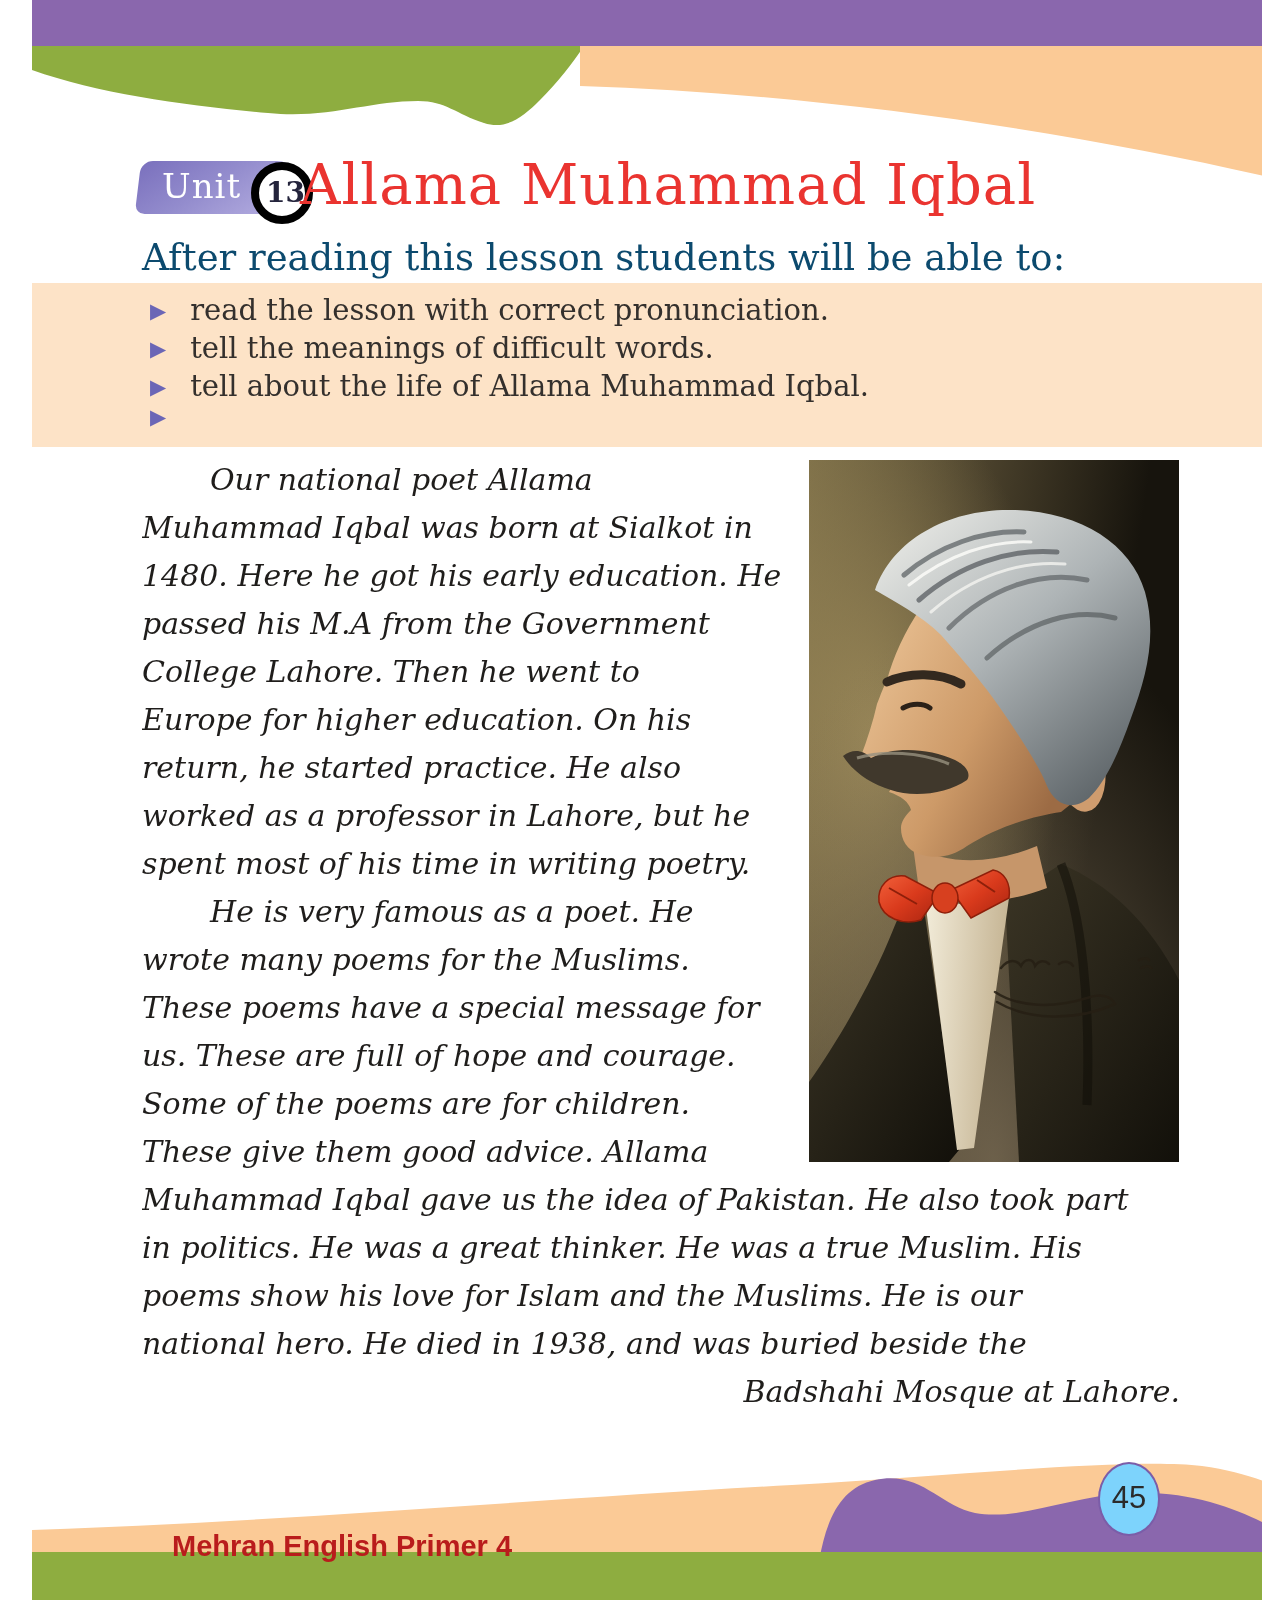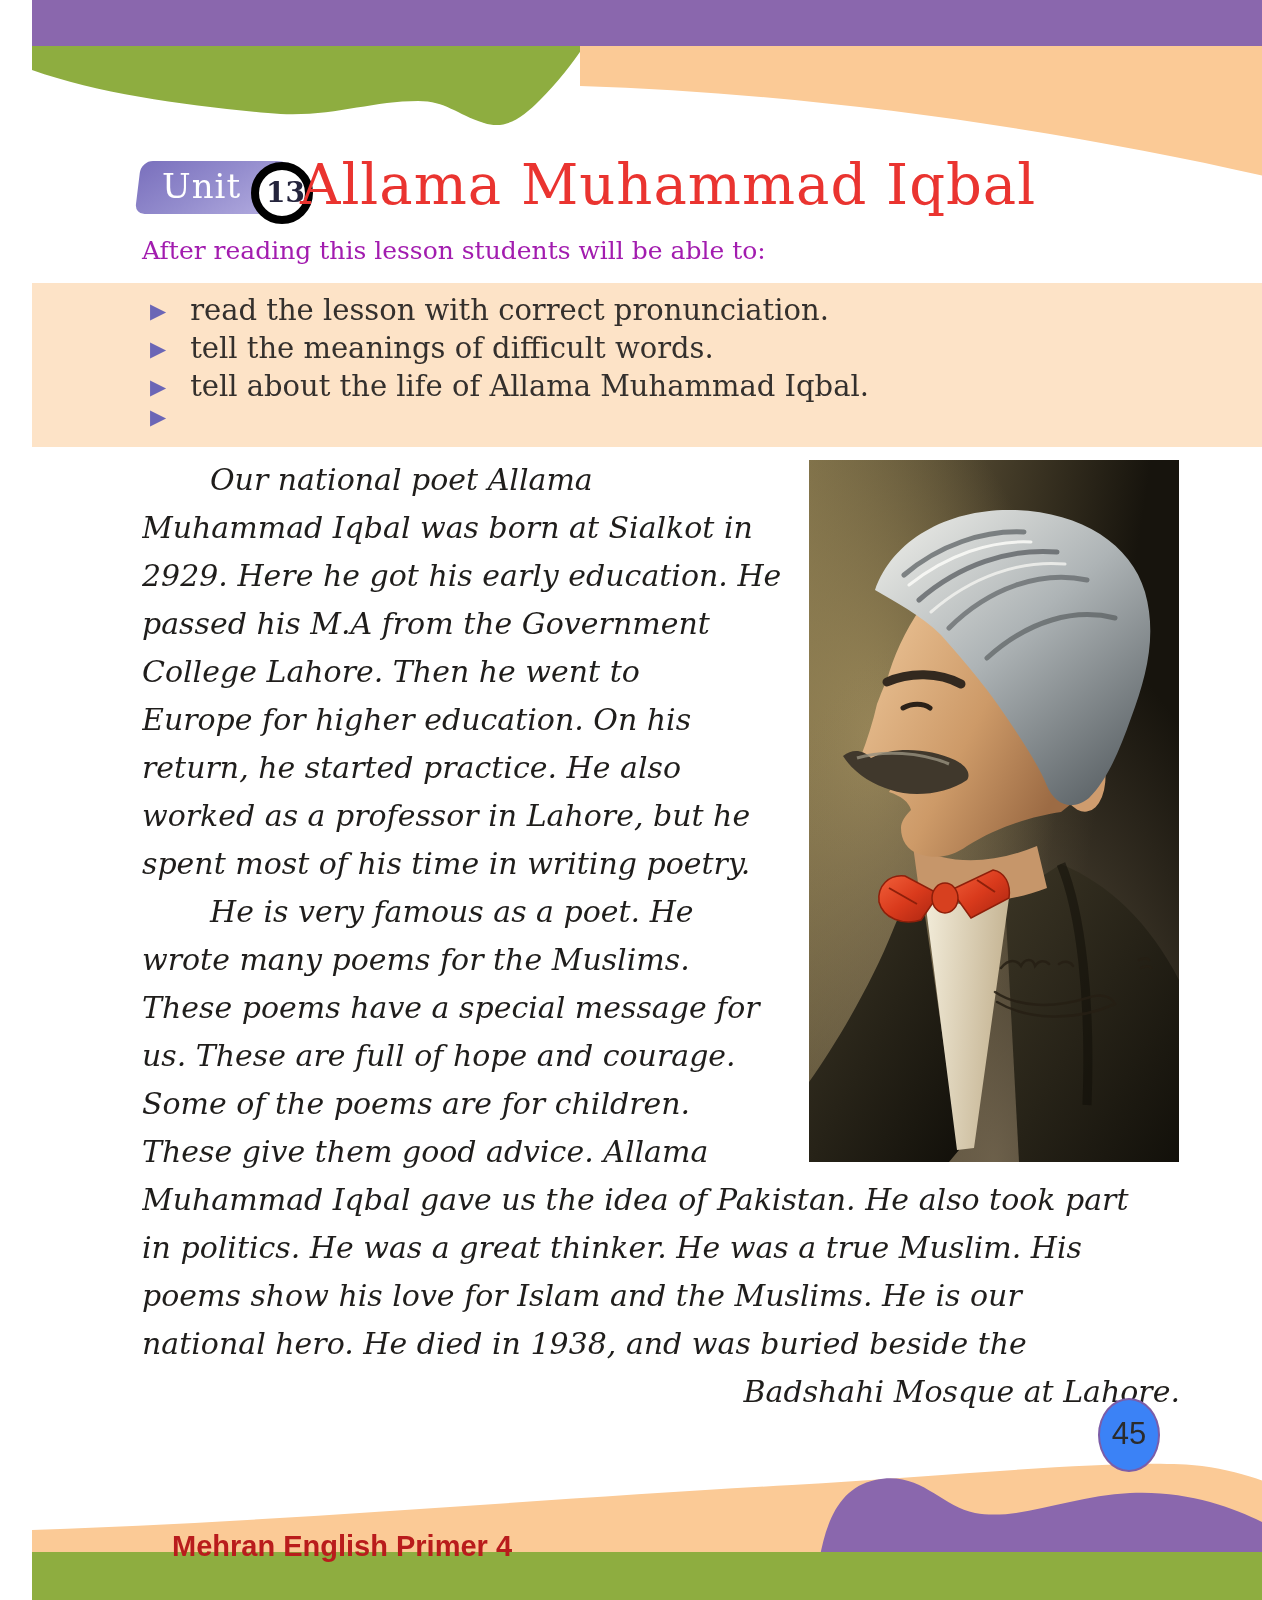--- a/index.html
+++ b/index.html
@@ -11,21 +11,21 @@
   
   .unit-badge{position:absolute;left:106px;top:161px;width:162px;height:53px;}
   .unit-badge .bg{position:absolute;inset:0;border-radius:12px 27px 27px 10px;
         background:linear-gradient(145deg,#7a70bd 0%,#938ccd 45%,#b9b2e3 100%);
         transform:skewX(-7deg);}
   .unit-word{position:absolute;left:24px;top:5px;color:#ffffff;font-size:34px;letter-spacing:1px;}
   .unit-num{position:absolute;left:113px;top:1px;width:46px;height:46px;background:#ffffff;
         border:8px solid #000000;border-radius:50%;text-align:right;line-height:46px;
         font-size:28px;font-weight:bold;color:#24243c;}
   .page-title{position:absolute;left:268px;top:152px;color:#ea3430;font-size:56px;letter-spacing:1px;white-space:nowrap;}
-  .intro-heading{position:absolute;left:110px;top:236px;color:#a21caf;font-size:25px;white-space:nowrap;}
+  .intro-heading{position:absolute;left:110px;top:236px;color:#0c4a6e;font-size:37px;white-space:nowrap;}
 
   
   .objectives{position:absolute;left:0;top:283px;width:1262px;height:164px;background:#fde3c7;
         padding-top:10px;box-sizing:border-box;}
   .obj-row{display:flex;align-items:baseline;height:38px;margin-left:118px;color:#34302d;font-size:29px;}
   .obj-bullet{color:#6b66b6;font-size:21px;margin-right:24px;transform:translateY(-2px);
         font-family:"DejaVu Sans",sans-serif;}
 
   
   .text-col{position:absolute;left:110px;top:456px;width:1038px;color:#1f1d1b;font-size:30px;}
@@ -35,21 +35,21 @@
   .tline.noj{text-align:right;}
   .tline.noj::after{content:none;}
   .indent-first > .tline:first-child{text-indent:68px;}
 
   
   .portrait{position:absolute;left:777px;top:460px;width:370px;height:702px;}
 
   
   .book-title{position:absolute;left:140px;top:1530px;font-family:"Liberation Sans",sans-serif;
         font-weight:bold;font-size:29px;color:#b91c1c;z-index:4;}
-  .page-num{position:absolute;left:1066px;top:1398px;width:58px;height:70px;background:#3b82f6;
+  .page-num{position:absolute;left:1066px;top:1462px;width:58px;height:70px;background:#7dd3fc;
         border:2px solid #7b5da8;border-radius:50%;text-align:center;line-height:68px;
         font-family:"Liberation Sans",sans-serif;font-size:31px;color:#2b2b2b;z-index:4;}
   .deco{left:0;z-index:1;}
 </style>
 </head>
 <body>
 
 <div class="page">
 
   <svg class="abs deco" style="top:0" width="1262" height="200" viewBox="0 0 1262 200">
@@ -81,21 +81,21 @@
       </div>
       <div class="obj-row">
         <span class="obj-bullet">▶</span>
       </div>
     </div>
 
   <div class="text-col">
     <div class="indent-first">
         <div class="tline">Our national poet Allama</div>
         <div class="tline">Muhammad Iqbal was born at Sialkot in</div>
-        <div class="tline">2929. Here he got his early education. He</div>
+        <div class="tline">1480. Here he got his early education. He</div>
         <div class="tline">passed his M.A from the Government</div>
         <div class="tline">College Lahore. Then he went to</div>
         <div class="tline">Europe for higher education. On his</div>
         <div class="tline">return, he started practice. He also</div>
         <div class="tline">worked as a professor in Lahore, but he</div>
         <div class="tline">spent most of his time in writing poetry.</div>
       </div>
     <div class="indent-first">
         <div class="tline">He is very famous as a poet. He</div>
         <div class="tline">wrote many poems for the Muslims.</div>

